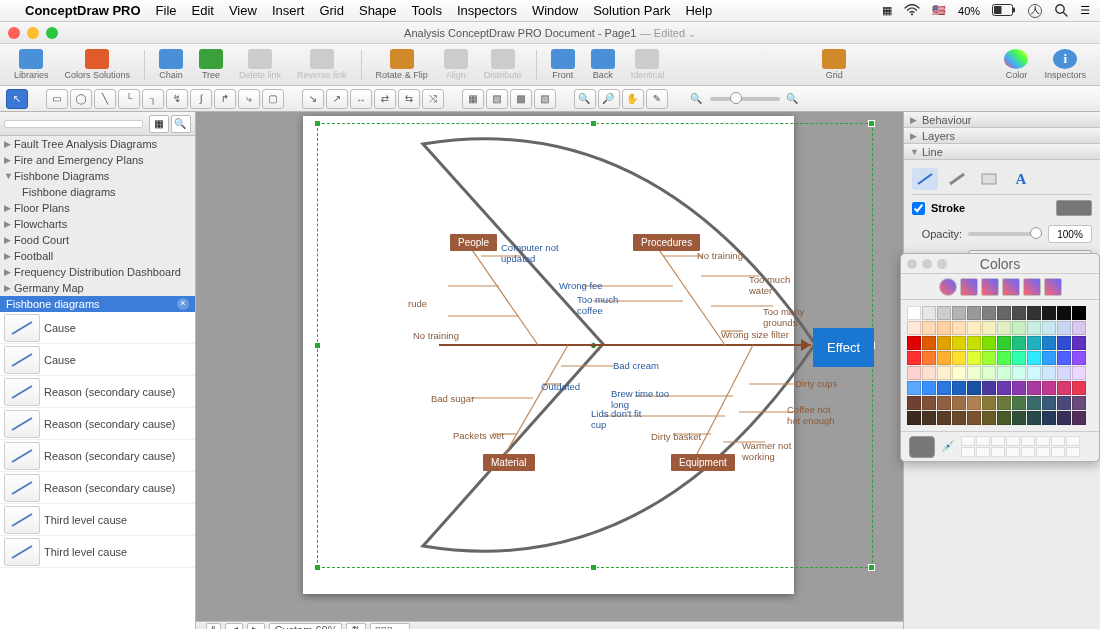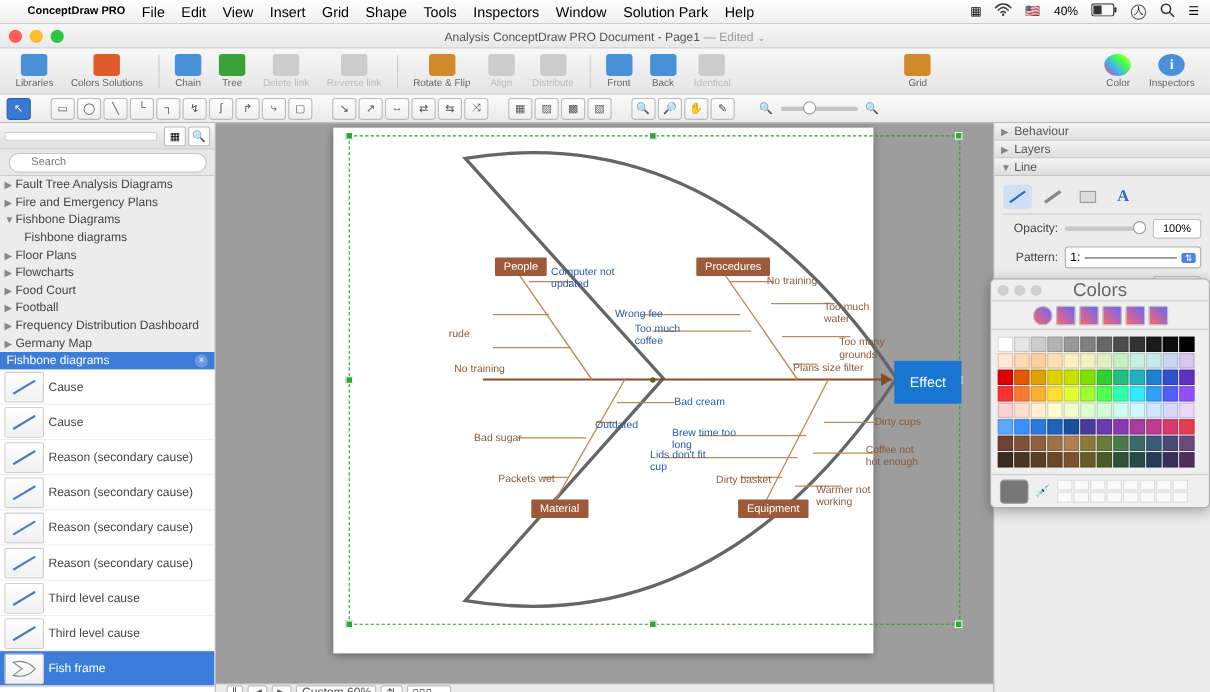--- a/index.html
+++ b/index.html
@@ -1,20 +1,20 @@
 <!DOCTYPE html>
 <html><head>
 <meta charset="utf-8">
 <style>
 *{box-sizing:border-box;margin:0;padding:0;font-family:-apple-system,"Helvetica Neue",Arial,sans-serif;font-size:11px;-webkit-user-select:none;user-select:none}
 html,body{width:1100px;height:629px;overflow:hidden;background:#f0f0f0}
 
 .mac-menu{height:22px;background:linear-gradient(#fdfdfd,#f0f0f0);border-bottom:1px solid #c8c8c8;display:flex;align-items:center;padding:0 10px;gap:15px}
 .mac-menu .apple{font-size:14px}
-.mac-menu .app{font-weight:700;font-size:10px}
+.mac-menu .app{font-weight:700;font-size:13px}
 .mac-menu .m{font-size:13px}
 .mac-menu .spacer{flex:1}
 .mac-menu .right{display:flex;align-items:center;gap:12px;font-size:12px}
 
 .titlebar{height:22px;background:linear-gradient(#f7f7f7,#e9e9e9);display:flex;align-items:center;position:relative;border-bottom:1px solid #d0d0d0}
 .lights{position:absolute;left:8px;display:flex;gap:7px}
 .lights span{width:12px;height:12px;border-radius:50%}
 .lr{background:#ff5f57}.ly{background:#febc2e}.lg{background:#28c840}
 .titlebar .title{margin:0 auto;font-size:12px;color:#555}
 .titlebar .title .edited{color:#999}
@@ -66,21 +66,21 @@
 .ltab.sel{background:#cfe0f5}
 .prop-row{display:flex;align-items:center;height:26px;gap:6px}
 .prop-row label{width:50px;text-align:right;font-size:11px;color:#444}
 .prop-row .slider{flex:1;height:4px;background:#c8c8c8;border-radius:2px;position:relative}
 .prop-row .slider .knob{position:absolute;width:12px;height:12px;background:#fff;border:1px solid #999;border-radius:50%;top:-5px}
 .prop-row .val{width:44px;height:18px;border:1px solid #c0c0c0;border-radius:3px;text-align:center;line-height:17px;background:#fff;font-size:10px}
 .prop-row .sel{flex:1;height:20px;border:1px solid #b0b0b0;border-radius:3px;background:#fff;font-size:10px;padding:0 4px;display:flex;align-items:center}
 
 .colors-float{position:absolute;right:0;top:253px;width:200px;background:#efefef;border:1px solid #b0b0b0;border-radius:5px;box-shadow:0 3px 12px rgba(0,0,0,.3)}
 .cf-title{height:20px;display:flex;align-items:center;position:relative;border-bottom:1px solid #ccc}
-.cf-title .t{margin:0 auto;font-size:17px;color:#666}
+.cf-title .t{margin:0 auto;font-size:14px;color:#666}
 .cf-lights{position:absolute;left:6px;display:flex;gap:5px}
 .cf-lights span{width:10px;height:10px;border-radius:50%;background:#d0d0d0}
 .cf-tabs{height:26px;display:flex;align-items:center;justify-content:center;gap:3px;border-bottom:1px solid #ccc}
 .cf-tab{width:18px;height:18px;border:1px solid #c0c0c0;border-radius:2px;background:linear-gradient(45deg,#f66,#66f)}
 .cf-grid{padding:6px;display:grid;grid-template-columns:repeat(12,14px);grid-auto-rows:14px;gap:1px}
 .cf-grid span{border:1px solid rgba(0,0,0,.15)}
 .cf-foot{height:30px;display:flex;align-items:center;padding:0 8px;gap:6px;border-top:1px solid #ccc}
 .cf-cur{width:26px;height:22px;border:1px solid #999;border-radius:4px;background:#777}
 .cf-cells{display:grid;grid-template-columns:repeat(8,14px);grid-auto-rows:10px;gap:1px}
 .cf-cells span{border:1px solid #ddd;background:#fafafa}
@@ -263,23 +263,20 @@
 </div>
 
 <div class="layout">
 
   <div class="left-panel">
     <div class="left-head">
       <div style="flex:1;height:8px;border:1px solid #ccc;border-radius:2px;background:#fff;margin:0 4px"></div>
       <div class="lh-btn">▦</div>
       <div class="lh-btn" style="color:#2a6ad0">🔍</div>
     </div>
-    <div class="left-search">
-      <input placeholder="Search" style="">
-    </div>
     <div class="tree" id="tree">
         <div class="tree-row">
           <span class="arr">▶</span>
           <span>Fault Tree Analysis Diagrams</span>
         </div>
         <div class="tree-row">
           <span class="arr">▶</span>
           <span>Fire and Emergency Plans</span>
         </div>
         <div class="tree-row">
@@ -375,28 +372,20 @@
           </div>
           <span class="sn">Third level cause</span>
         </div>
         <div class="shape-row">
           <div class="shape-thumb">
             <svg viewBox="0 0 28 20">
               <line x1="4" y1="16" x2="24" y2="4" stroke="#4a80c0" stroke-width="2"></line>
             </svg>
           </div>
           <span class="sn">Third level cause</span>
-        </div>
-        <div class="shape-row sel">
-          <div class="shape-thumb">
-            <svg viewBox="0 0 28 20">
-              <path d="M4 4 Q16 1 24 10 Q16 19 4 16 L12 10 Z" fill="none" stroke="#888"></path>
-            </svg>
-          </div>
-          <span class="sn">Fish frame</span>
         </div>
       </div>
   </div>
 
   <div class="canvas-wrap">
     <div class="page">
 
       <div class="sel-rect" style="left:14px;top:7px;width:556px;height:445px"></div>
       <div class="sel-h" style="left:11px;top:4px"></div>
       <div class="sel-h" style="left:287px;top:4px"></div>
@@ -450,21 +439,21 @@
       <div class="fb-txt b" style="left:105px;top:182px">rude</div>
       <div class="fb-txt b" style="left:110px;top:214px">No training</div>
       <div class="fb-txt" style="left:256px;top:164px">Wrong fee</div>
       <div class="fb-txt" style="left:274px;top:178px;white-space:pre">Too much
 coffee</div>
       <div class="fb-txt b" style="left:394px;top:134px">No training</div>
       <div class="fb-txt b" style="left:446px;top:158px;white-space:pre">Too much
 water</div>
       <div class="fb-txt b" style="left:460px;top:190px;white-space:pre">Too many
 grounds</div>
-      <div class="fb-txt b" style="left:418px;top:213px">Plans size filter</div>
+      <div class="fb-txt b" style="left:418px;top:213px">Wrong size filter</div>
       <div class="fb-txt" style="left:310px;top:244px">Bad cream</div>
       <div class="fb-txt" style="left:238px;top:265px">Outdated</div>
       <div class="fb-txt b" style="left:128px;top:277px">Bad sugar</div>
       <div class="fb-txt b" style="left:150px;top:314px">Packets wet</div>
       <div class="fb-txt" style="left:308px;top:272px;white-space:pre">Brew time too
 long</div>
       <div class="fb-txt" style="left:288px;top:292px;white-space:pre">Lids don't fit
 cup</div>
       <div class="fb-txt b" style="left:348px;top:315px">Dirty basket</div>
       <div class="fb-txt b" style="left:492px;top:262px">Dirty cups</div>
@@ -512,20 +501,26 @@
             </svg>
           </div>
         <div class="ltab">
             <svg width="16" height="12">
               <rect x="1" y="1" width="14" height="10" fill="#ddd" stroke="#999"></rect>
             </svg>
           </div>
         <div class="ltab">
             <span style="color:#2a6ad0;font-weight:bold;font-size:15px;font-family:serif">A</span>
           </div>
+      </div>
+      <div class="prop-row">
+        <input type="checkbox" checked="" style="">
+        <span style="font-weight:600">Stroke</span>
+        <span style="flex:1"></span>
+        <span style="width:36px;height:16px;border:1px solid #999;background:#777;border-radius:2px"></span>
       </div>
       <div class="prop-row">
         <label>Opacity:</label>
         <div class="slider">
             <span class="knob" style="right:0"></span>
           </div>
         <div class="val">100%</div>
       </div>
       <div class="prop-row">
         <label>Pattern:</label>

